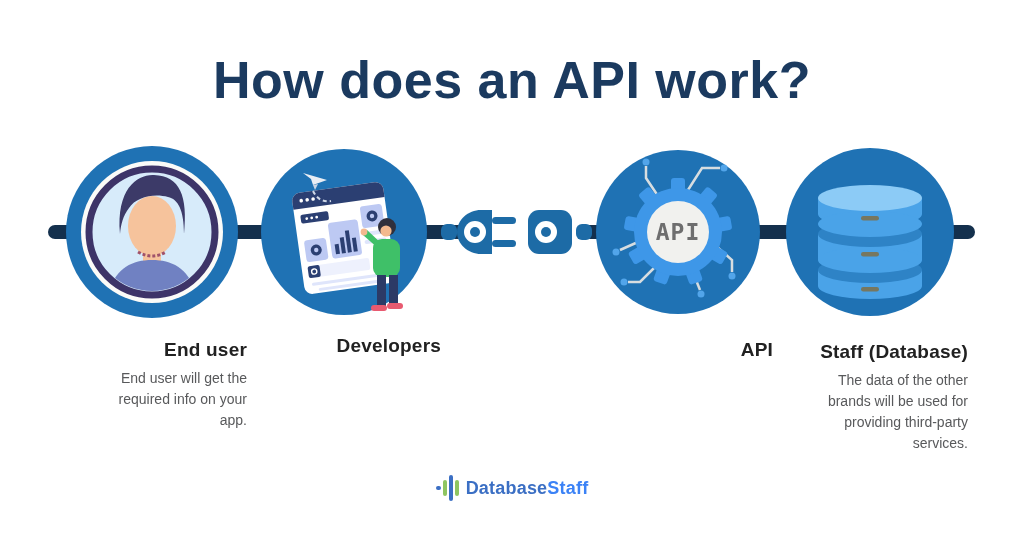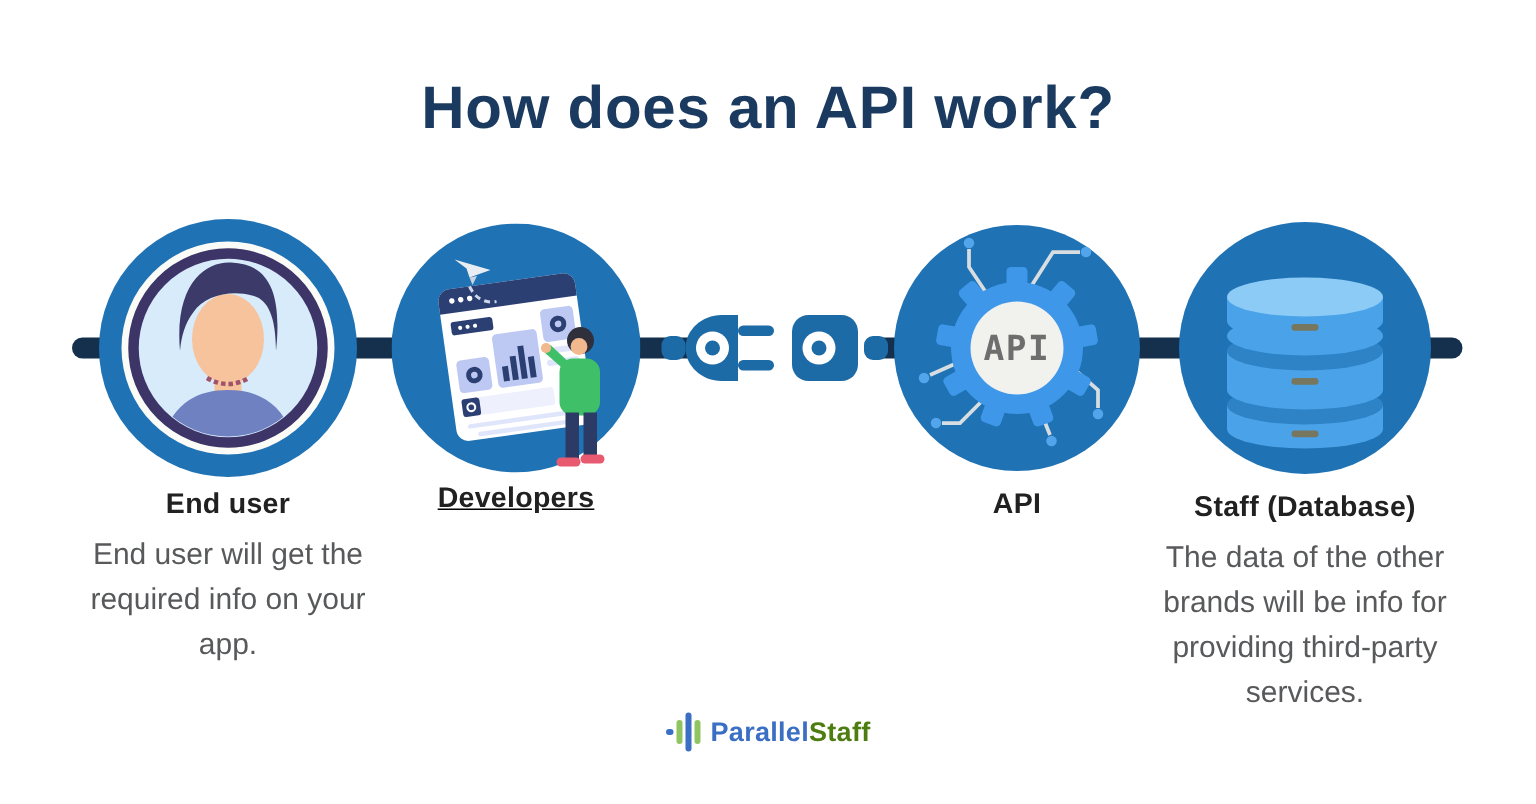--- a/index.html
+++ b/index.html
@@ -4,47 +4,47 @@
 <style>
   html,body{margin:0;padding:0;}
   body{
     width:1024px;height:536px;position:relative;overflow:hidden;
     background:#ffffff;
     font-family:"Liberation Sans", sans-serif;
   }
   .stage{position:absolute;inset:0;}
   .title{
     position:absolute;top:50px;left:0;width:1024px;
-    text-align:center;font-size:40px;font-weight:800;
+    text-align:center;font-size:52px;font-weight:800;
     color:#1b3a5f;letter-spacing:.5px;
   }
   .connector-line{position:absolute;top:225px;height:14px;background:#14304d;z-index:1;}
   .seg-a{left:48px;width:412px;border-radius:7px 0 0 7px;}
   .seg-b{left:588px;width:387px;border-radius:0 7px 7px 0;}
   .node{position:absolute;z-index:2;}
   .node svg{display:block;}
   .plug{position:absolute;left:440px;top:205px;z-index:3;}
-  .caption{position:absolute;text-align:center;z-index:2;}
+  .caption{position:absolute;text-align:right;z-index:2;margin-top:13px;}
   .cap-1{left:57px;top:326px;width:190px;}
-  .cap-2{left:247px;top:322px;width:194px;text-decoration:underline;}
+  .cap-2{left:247px;top:322px;width:194px;}
   .cap-3{left:583px;top:326px;width:190px;}
   .cap-4{left:772px;top:328px;width:196px;}
   .caption h3{
     margin:0 0 7px 0;font-size:19px;font-weight:800;color:#212121;letter-spacing:.2px;
   }
   .caption p{
-    margin:0;font-size:20px;line-height:1.5;color:#58595b;white-space:pre-line;
+    margin:0;font-size:14px;line-height:1.5;color:#58595b;white-space:pre-line;
   }
   .footer-logo{
     position:absolute;left:0;top:474px;width:1024px;
     display:flex;align-items:center;justify-content:center;gap:6px;
   }
   .logo-text{font-size:18px;font-weight:800;letter-spacing:.2px;}
   .logo-blue{color:#3b6fc4;}
-  .logo-green{color:#4d7c0f;}
+  .logo-green{color:#3b82f6;}
 </style>
 </head>
 <body>
 
 <div class="stage">
 
   <div class="title">How does an API work?</div>
 
   <div class="connector-line seg-a"></div>
   <div class="connector-line seg-b"></div>
@@ -218,30 +218,30 @@
   </div>
   <div class="caption cap-2">
     <h3>Developers</h3>
   </div>
   <div class="caption cap-3">
     <h3>API</h3>
   </div>
   <div class="caption cap-4">
     <h3>Staff (Database)</h3>
     <p>The data of the other
-brands will be info for
+brands will be used for
 providing third-party
 services.</p>
   </div>
 
   <div class="footer-logo">
     <svg width="24" height="28" viewBox="0 0 24 28">
       <rect x="0" y="12" width="5" height="4" rx="2" fill="#3b6fc4"></rect>
       <rect x="7" y="6" width="4" height="16" rx="2" fill="#8fc561"></rect>
       <rect x="13" y="1" width="4" height="26" rx="2" fill="#3b6fc4"></rect>
       <rect x="19" y="6" width="4" height="16" rx="2" fill="#8fc561"></rect>
     </svg>
     <div>
-      <span class="logo-text logo-blue">Parallel</span><span class="logo-text logo-green">Staff</span>
+      <span class="logo-text logo-blue">Database</span><span class="logo-text logo-green">Staff</span>
     </div>
   </div>
 
 </div>
 
 </body></html>

